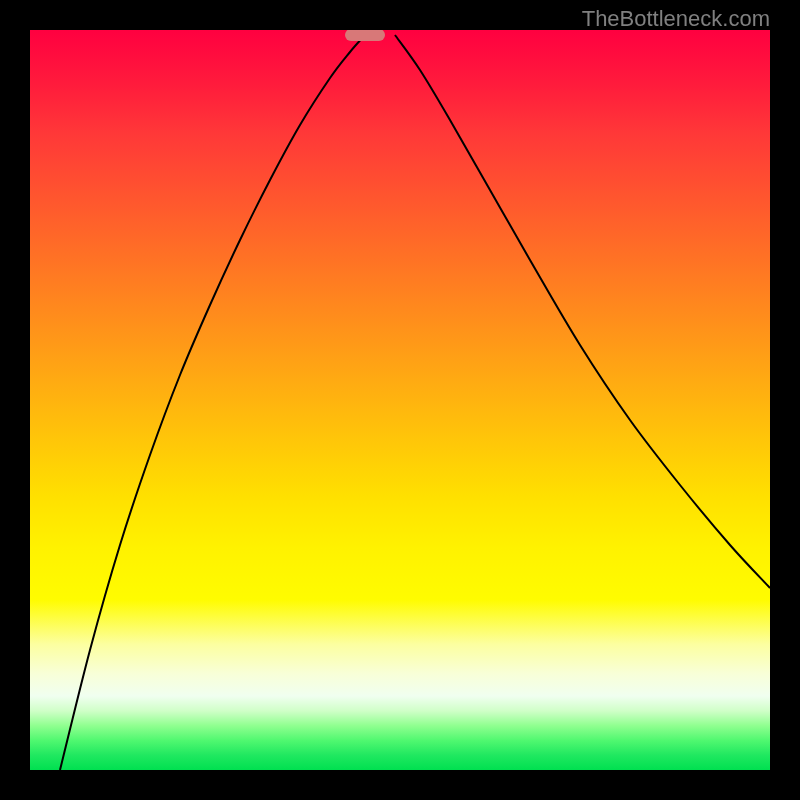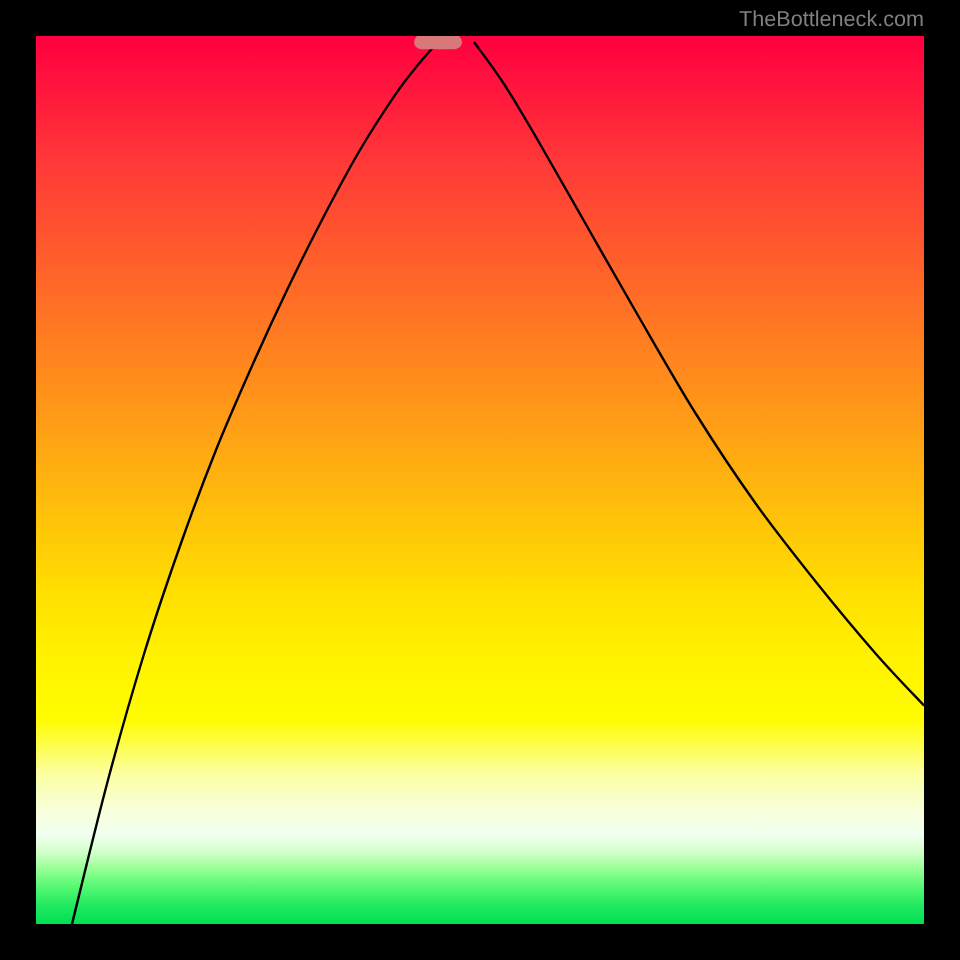--- a/index.html
+++ b/index.html
@@ -9,21 +9,21 @@
     height: 800px;
     background: #000;
     position: relative;
     font-family: Arial, sans-serif;
   }
   .watermark {
     position: absolute;
     top: 6px;
     right: 30px;
     color: #808080;
-    font-size: 18px;
+    font-size: 22px;
     font-weight: 500;
     z-index: 10;
     margin-left: 12px;
   }
   .plot-area {
     position: absolute;
     left: 30px;
     top: 30px;
     width: 740px;
     height: 740px;

